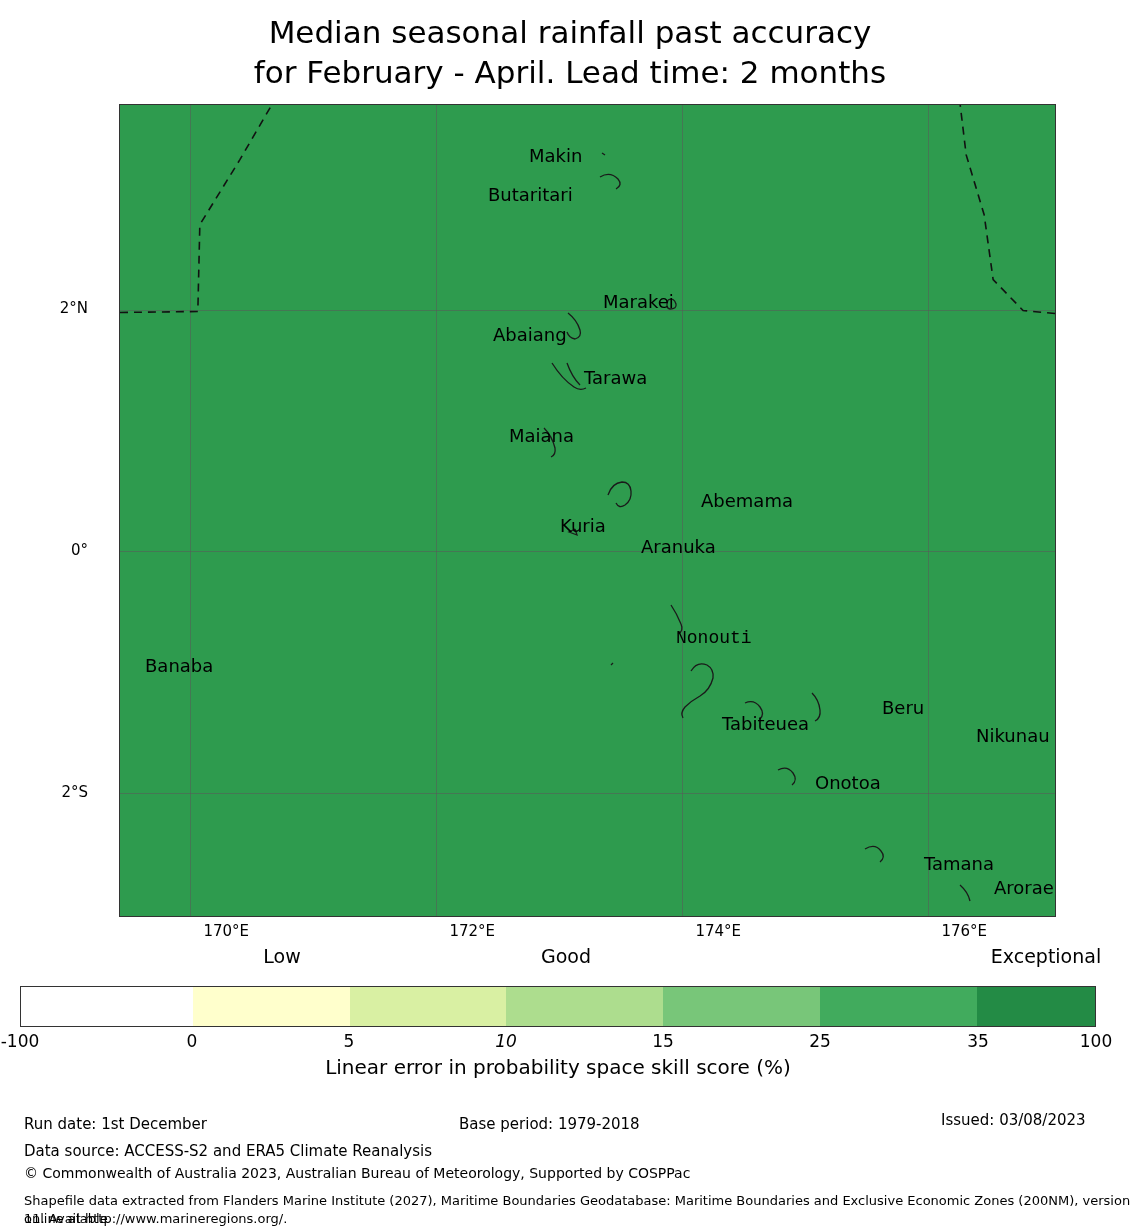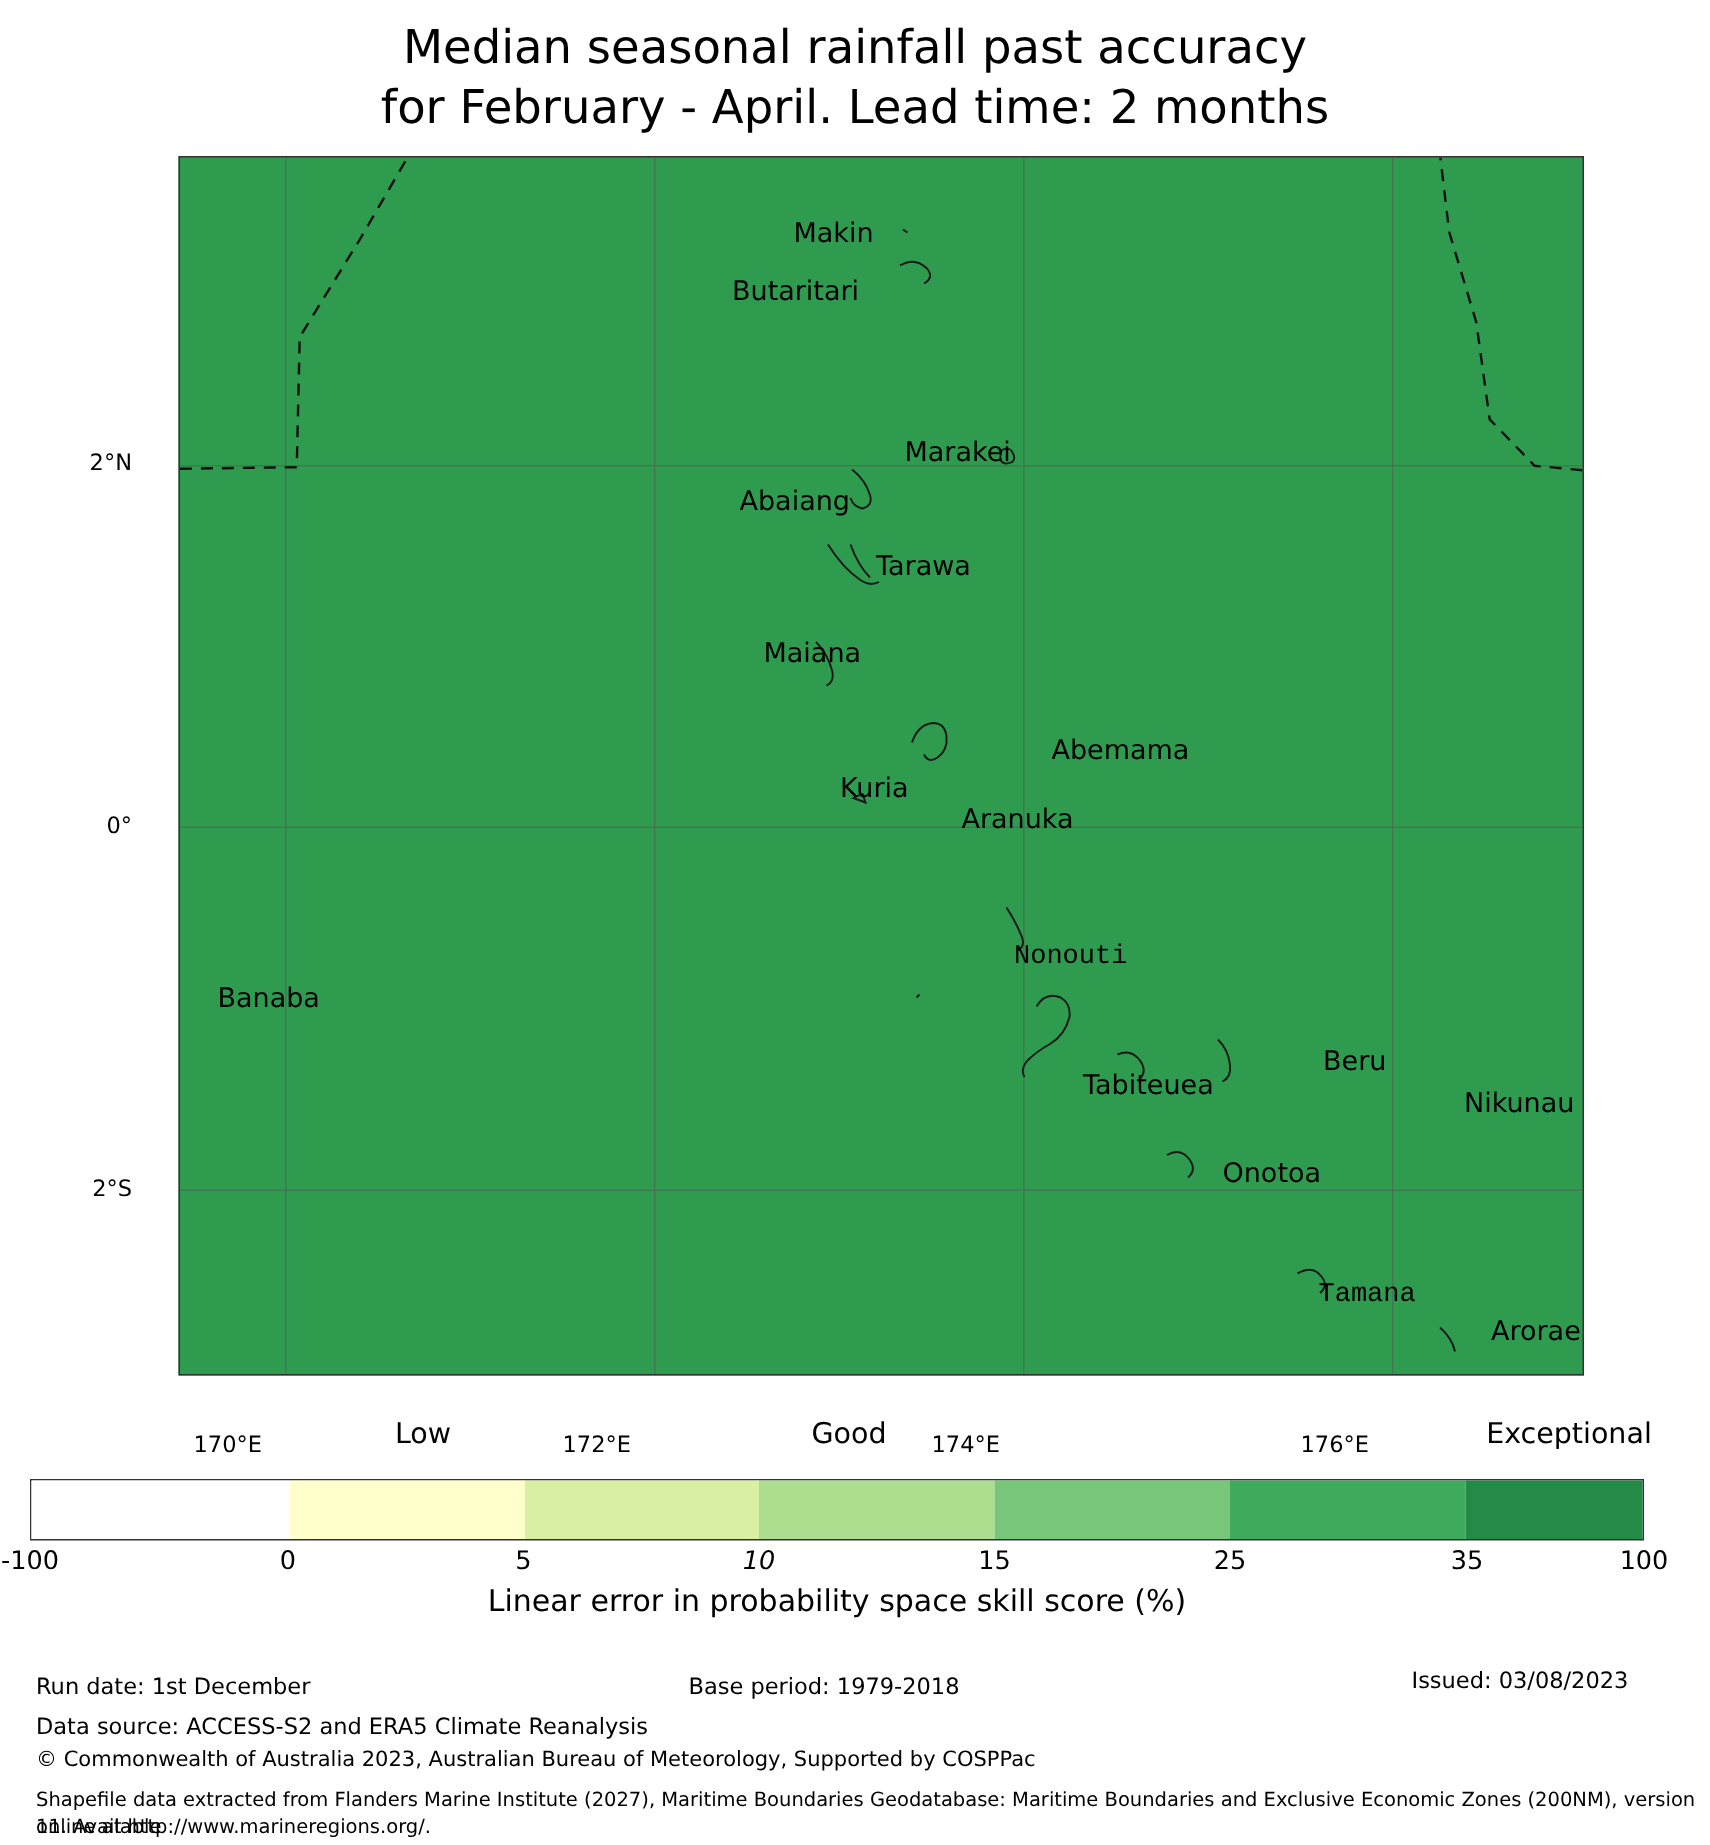--- a/index.html
+++ b/index.html
@@ -78,23 +78,22 @@
     right: 1052px;
     font-size: 15px;
     text-align: right;
     width: 120px;
   }
   .ytick span { display:block; }
   .xtick {
     position: absolute;
     top: 922px;
     font-size: 15px;
-    text-align: left;
+    text-align: right;
     width: 120px;
-    margin-top: 32px;
   }
 
   
   #cbar-wrap {
     position: absolute;
     left: 20px;
     top: 945px;
     width: 1100px;
   }
   .cbar-cat {
@@ -196,21 +195,21 @@
   <div class="island-label" style="left:389px;top:320px;">Maiana</div>
   <div class="island-label" style="left:581px;top:385px;">Abemama</div>
   <div class="island-label" style="left:440px;top:410px;">Kuria</div>
   <div class="island-label" style="left:521px;top:431px;">Aranuka</div>
   <div class="island-label" style="left:556px;top:523px;font-family:Liberation Mono, monospace;">Nonouti</div>
   <div class="island-label" style="left:25px;top:550px;">Banaba</div>
   <div class="island-label" style="left:602px;top:608px;">Tabiteuea</div>
   <div class="island-label" style="left:762px;top:592px;">Beru</div>
   <div class="island-label" style="left:856px;top:620px;">Nikunau</div>
   <div class="island-label" style="left:695px;top:667px;">Onotoa</div>
-  <div class="island-label" style="left:759px;top:748px;font-family:Liberation Mono, monospace;">Tamana</div>
+  <div class="island-label" style="left:804px;top:748px;">Tamana</div>
   <div class="island-label" style="left:874px;top:772px;">Arorae</div>
 </div>
 
 <div class="ytick" style="top:299px;">
     <span>2°N</span>
   </div>
 <div class="ytick" style="top:541px;">
     <span>0°</span>
   </div>
 <div class="ytick" style="top:783px;">

